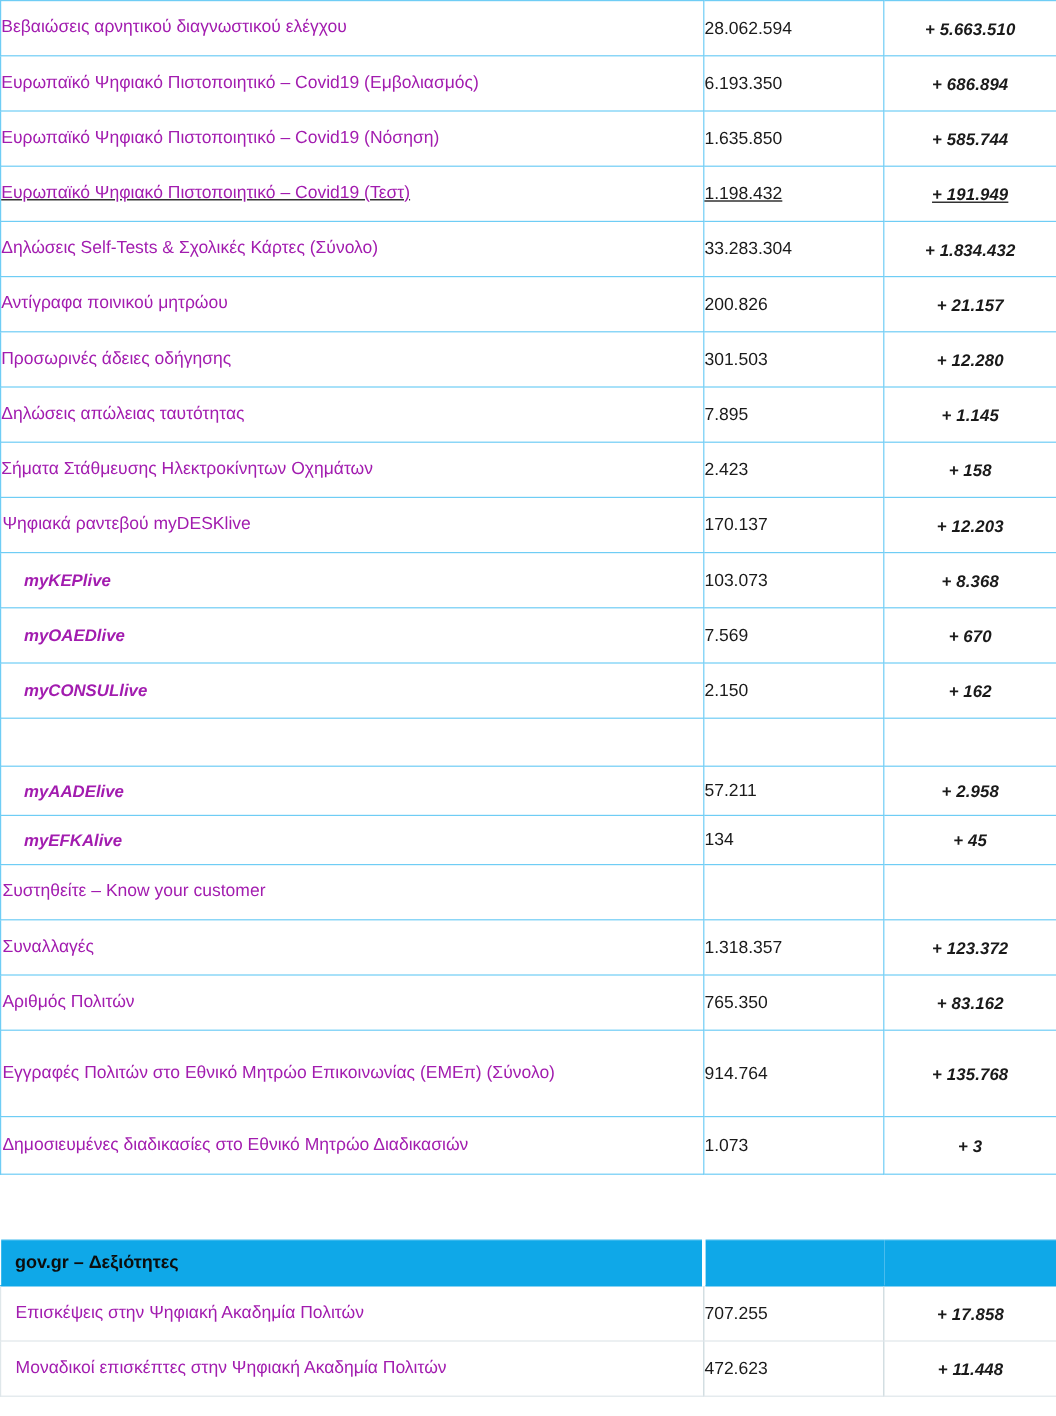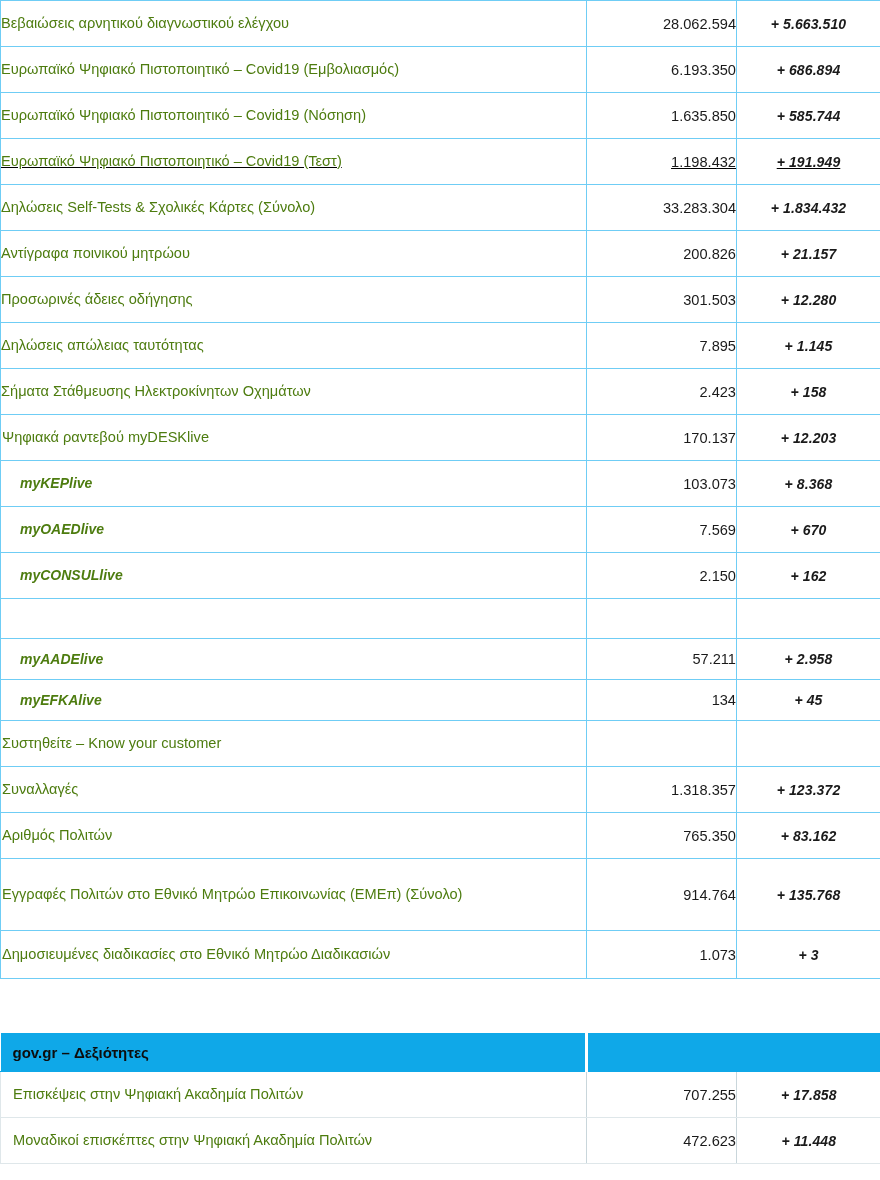--- a/index.html
+++ b/index.html
@@ -42,28 +42,28 @@
   
   .stat-table tr > td {
     border-top: 1.5px solid #6fcdf5;
     border-bottom: 1.5px solid #6fcdf5;
   }
   .cell-label {
     border-left: 1.5px solid #6fcdf5;
     border-right: 1.5px solid #6fcdf5;
     font-size: 14.6px;
     line-height: 1.35;
-    color: #4d7c0f;
+    color: #a21caf;
     padding: 7px 10px 7px 12px;
     text-align: left;
   }
   .cell-value {
     border-right: 1.5px solid #6fcdf5;
     font-size: 14.6px;
-    text-align: right;
+    text-align: left;
     color: #1a1a1a;
     padding: 7px 4px;
   }
   .cell-delta {
     border-right: 1.5px solid #6fcdf5;
     font-size: 14px;
     font-style: italic;
     font-weight: bold;
     text-align: center;
     color: #1a1a1a;

